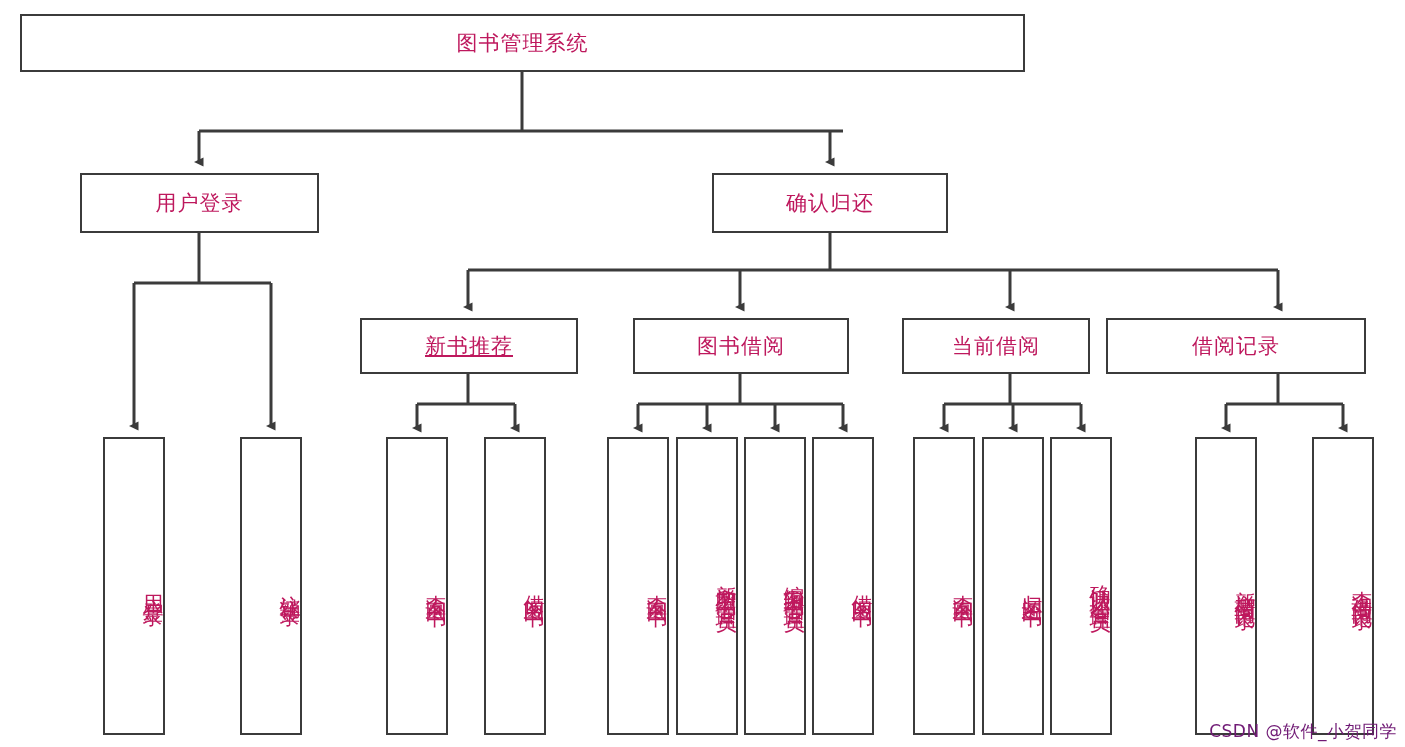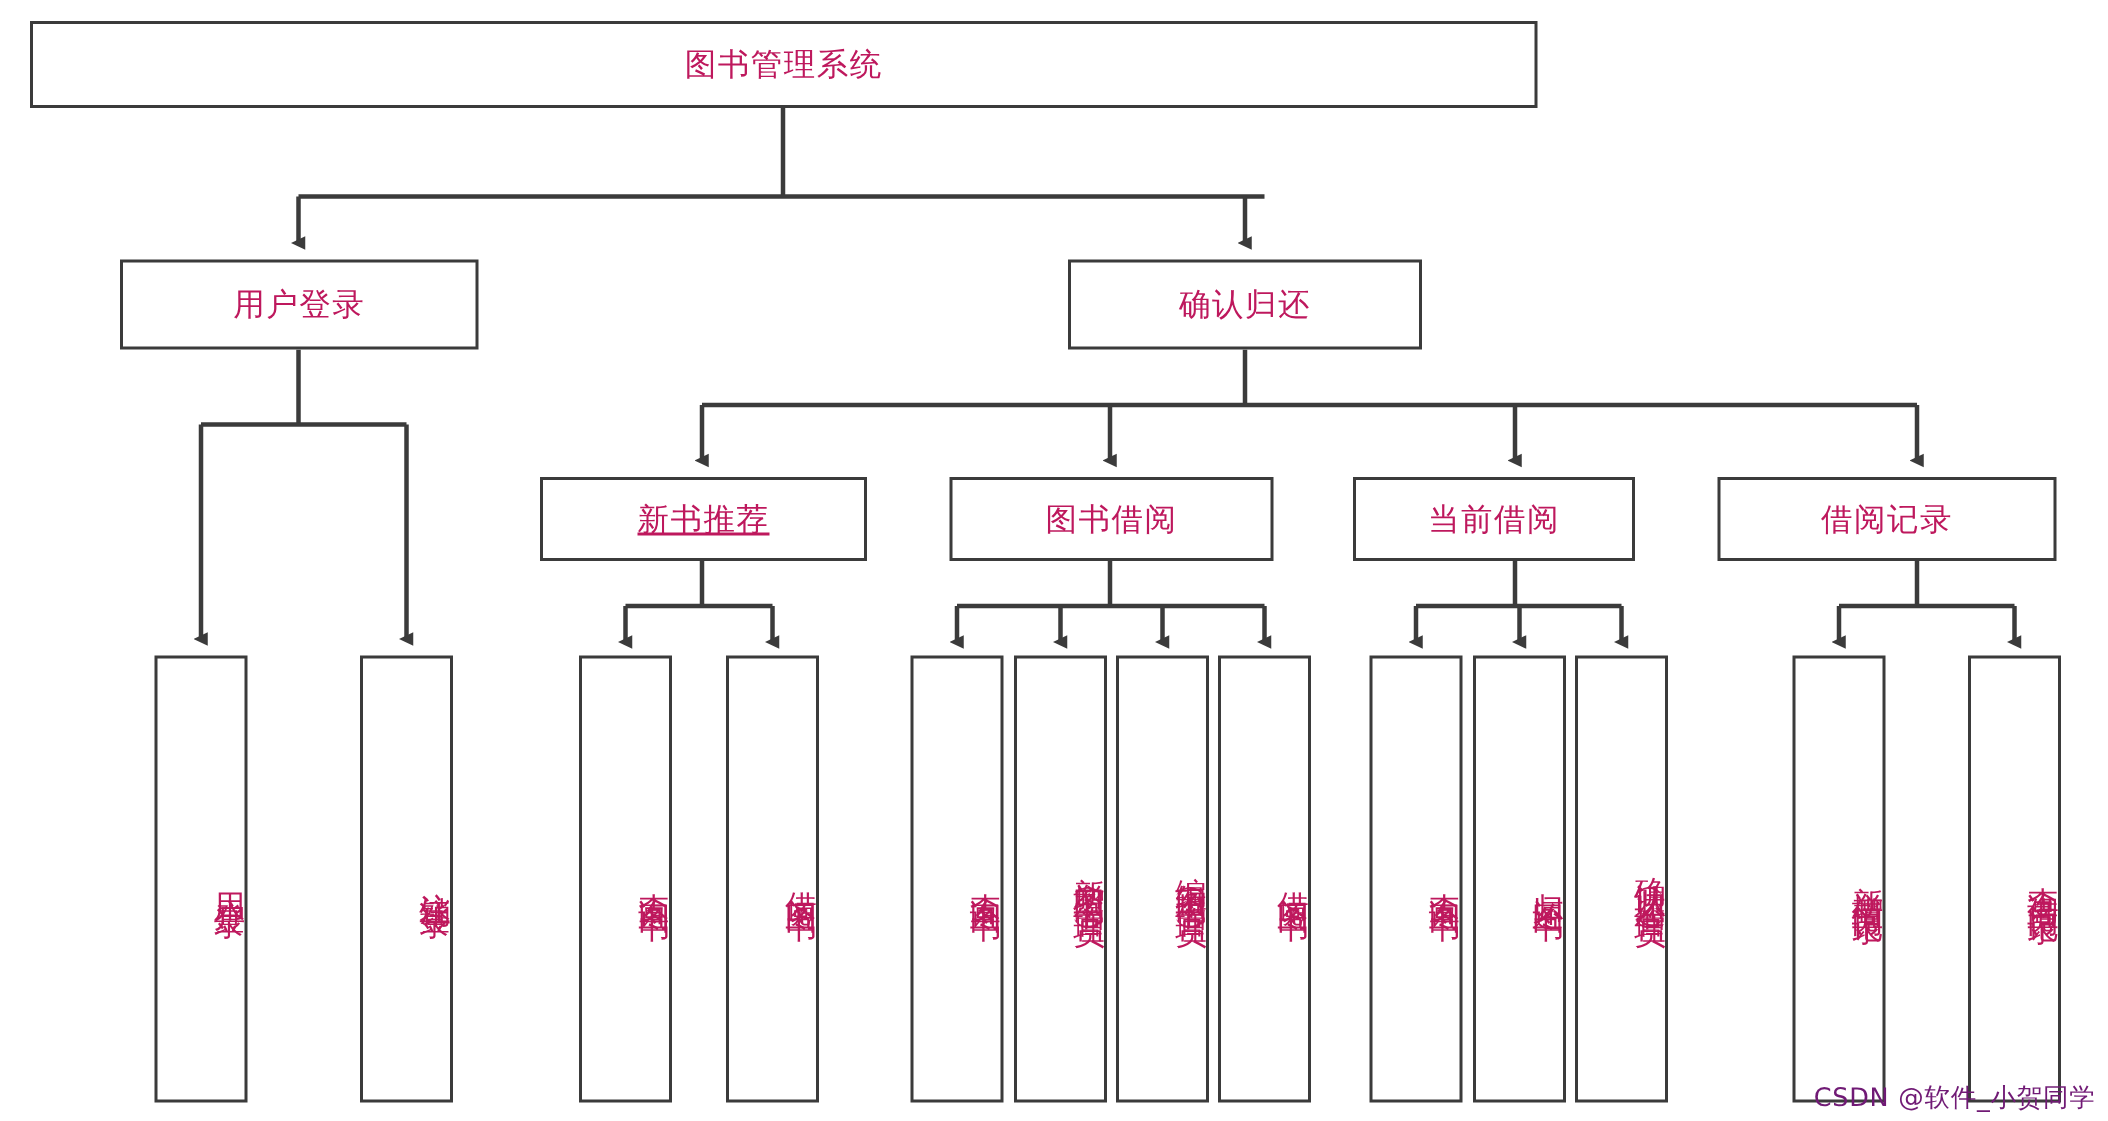--- a/index.html
+++ b/index.html
@@ -138,21 +138,21 @@
 
   <div class="node horiz" style="left:360px; top:318px; width:218px; height:56px;text-decoration:underline;">
     <span class="label">新书推荐</span>
   </div>
   <div class="node horiz" style="left:633px; top:318px; width:216px; height:56px;justify-content:center;">
     <span class="label">图书借阅</span>
   </div>
   <div class="node horiz" style="left:902px; top:318px; width:188px; height:56px;">
     <span class="label">当前借阅</span>
   </div>
-  <div class="node horiz" style="left:1145px; top:318px; width:226px; height:56px;">
+  <div class="node horiz" style="left:1106px; top:318px; width:260px; height:56px;">
     <span class="label">借阅记录</span>
   </div>
 
   <div class="node vert" style="left:103px; top:437px; width:62px; height:298px;">
     <span class="label">用户登录</span>
   </div>
   <div class="node vert" style="left:240px; top:437px; width:62px; height:298px;">
     <span class="label">注销登录</span>
   </div>
 

